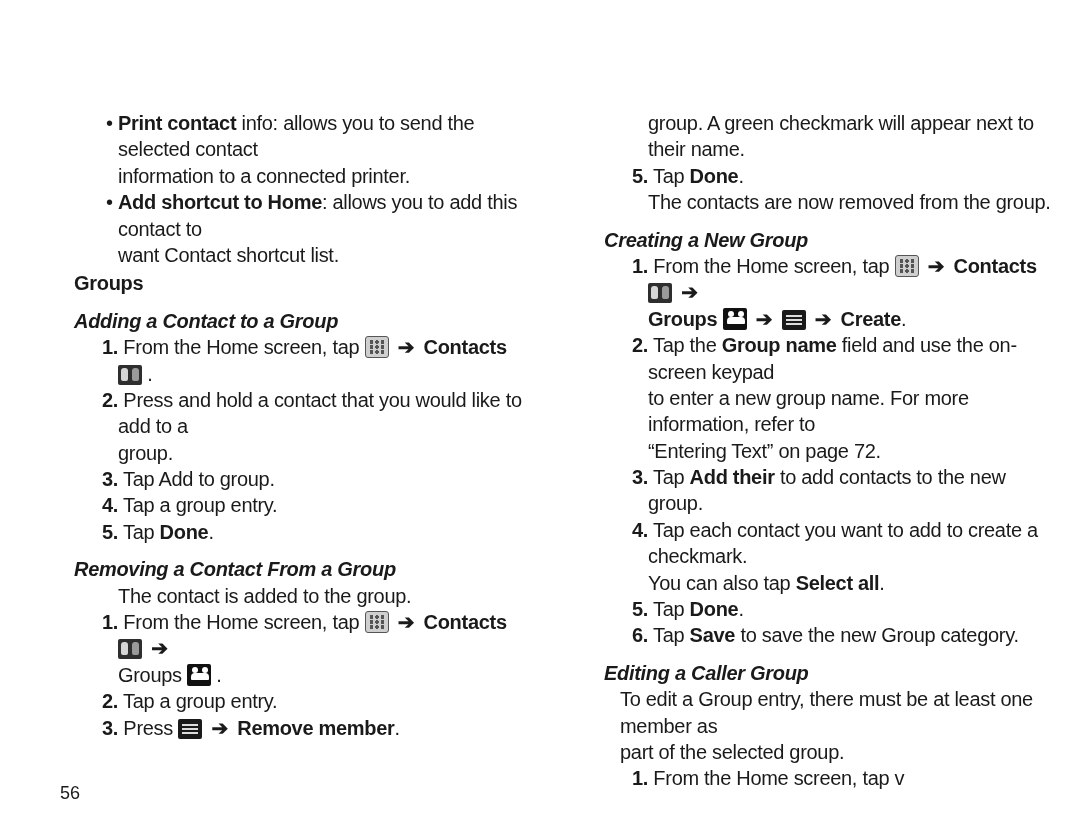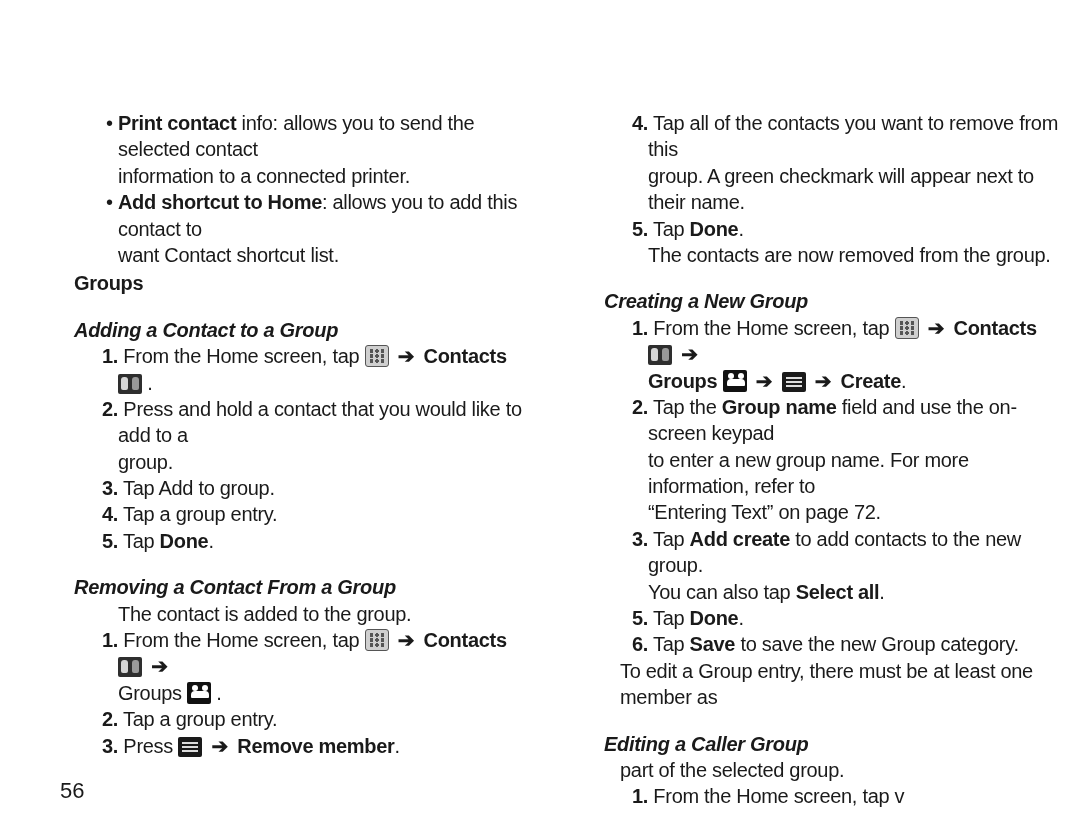--- a/index.html
+++ b/index.html
@@ -6,22 +6,22 @@
   .page{width:1080px;height:834px;box-sizing:border-box;padding:110px 20px 30px 50px;display:flex;gap:40px}
   .col{flex:1;display:flex;flex-direction:column}
   .col-left{padding-right:5px}
   .col-right{padding-left:5px}
   .line{font-size:20px;line-height:1.32;letter-spacing:-0.3px}
   .indent-bullet{padding-left:68px;text-indent:-12px}
   .indent-step{padding-left:68px;text-indent:-16px}
   .indent-step-cont{padding-left:68px}
   .indent-sub{padding-left:40px}
   .h-groups{font-weight:900;font-size:20px;padding-left:24px;margin-top:2px}
-  .h-topic{font-weight:900;font-style:italic;font-size:20px;padding-left:24px;margin-top:20px}
-  .pagenum{margin-top:auto;padding-left:10px;font-size:22px;font-variant-numeric:tabular-nums}
+  .h-topic{font-weight:900;font-style:italic;font-size:20px;padding-left:24px;margin-top:11px}
+  .pagenum{margin-top:auto;padding-left:10px;font-size:18px;font-variant-numeric:tabular-nums}
   b{font-weight:900}
   .glyph{display:inline-flex;vertical-align:-4px;width:24px;height:20px;justify-content:center;align-items:center}
   .apps-icon{width:22px;height:20px;border:1.5px solid #555;border-radius:3px;background:
     radial-gradient(circle at 25% 25%, #555 2px, transparent 2px),
     radial-gradient(circle at 50% 25%, #555 2px, transparent 2px),
     radial-gradient(circle at 75% 25%, #555 2px, transparent 2px),
     radial-gradient(circle at 25% 50%, #555 2px, transparent 2px),
     radial-gradient(circle at 50% 50%, #555 2px, transparent 2px),
     radial-gradient(circle at 75% 50%, #555 2px, transparent 2px),
     radial-gradient(circle at 25% 75%, #555 2px, transparent 2px),
@@ -127,24 +127,20 @@
         </span>
       <span class="arrow">➔</span>
       <b> Remove member</b><span>.</span>
     </div>
 
     <div class="pagenum">56</div>
   </div>
 
   <div class="col col-right">
 
-    <div class="line indent-step">
-      <b>4.</b>
-      <span>Tap all of the contacts you want to remove from this</span>
-    </div>
     <div class="line indent-step-cont">group. A green checkmark will appear next to their name.</div>
 
     <div class="line indent-step">
       <b>5.</b>
       <span>Tap </span><b>Done</b><span>.</span>
     </div>
     <div class="line indent-step-cont">The contacts are now removed from the group.</div>
 
     <div class="line h-topic" style="">Creating a New Group</div>
 
@@ -176,38 +172,42 @@
 
     <div class="line indent-step">
       <b>2.</b>
       <span>Tap the </span><b>Group name</b><span> field and use the on-screen keypad</span>
     </div>
     <div class="line indent-step-cont">to enter a new group name. For more information, refer to</div>
     <div class="line indent-step-cont">“Entering Text” on page 72.</div>
 
     <div class="line indent-step">
       <b>3.</b>
-      <span>Tap </span><b>Add create</b><span> to add contacts to the new group.</span>
-    </div>
-
+      <span>Tap </span><b>Add their</b><span> to add contacts to the new group.</span>
+    </div>
+
+    <div class="line indent-step">
+      <b>4.</b>
+      <span>Tap each contact you want to add to create a checkmark.</span>
+    </div>
     <div class="line indent-step-cont">
       <span>You can also tap </span><b>Select all</b><span>.</span>
     </div>
 
     <div class="line indent-step">
       <b>5.</b>
       <span>Tap </span><b>Done</b><span>.</span>
     </div>
     <div class="line indent-step">
       <b>6.</b>
       <span>Tap </span><b>Save</b><span> to save the new Group category.</span>
     </div>
 
+    <div class="line h-topic">Editing a Caller Group</div>
     <div class="line indent-sub">To edit a Group entry, there must be at least one member as</div>
-    <div class="line h-topic">Editing a Caller Group</div>
     <div class="line indent-sub">part of the selected group.</div>
 
     <div class="line indent-step">
       <b>1.</b>
       <span>From the Home screen, tap v</span>
     </div>
 
   </div>
 </div>
 

